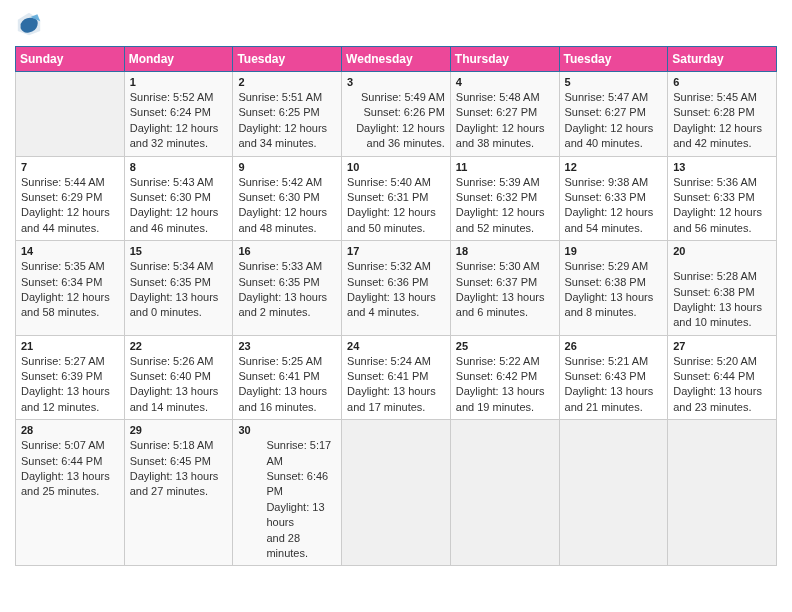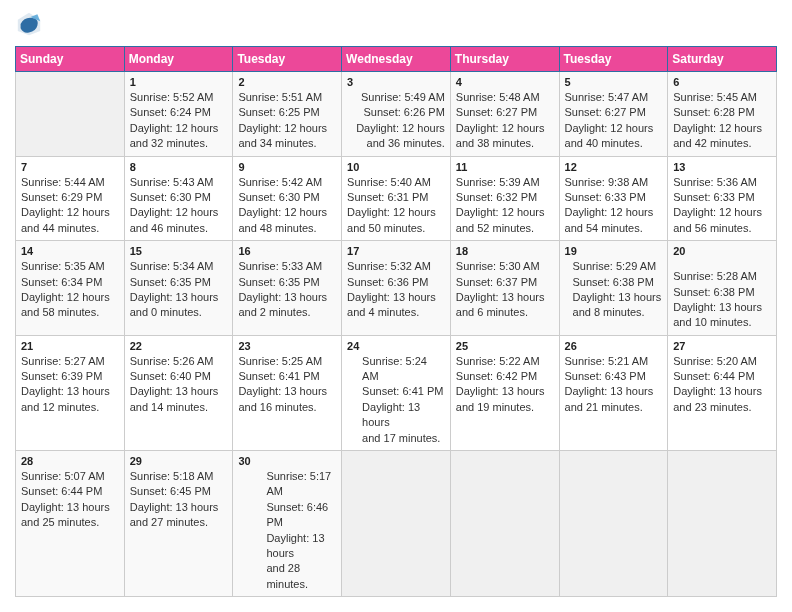--- a/index.html
+++ b/index.html
@@ -254,21 +254,21 @@
           </td>
           <td>
             <span class="day-num">18</span>
             <div class="day-info" style="white-space: pre-line;">Sunrise: 5:30 AM
 Sunset: 6:37 PM
 Daylight: 13 hours
 and 6 minutes.</div>
           </td>
           <td>
             <span class="day-num">19</span>
-            <div class="day-info" style="white-space: pre-line; margin-left: 8px;">Sunrise: 5:29 AM
+            <div class="day-info" style="white-space: pre-line;">Sunrise: 5:29 AM
 Sunset: 6:38 PM
 Daylight: 13 hours
 and 8 minutes.</div>
           </td>
           <td>
             <span class="day-num">20</span>
             <div class="day-info" style="white-space: pre-line; margin-top: 12px;">Sunrise: 5:28 AM
 Sunset: 6:38 PM
 Daylight: 13 hours
 and 10 minutes.</div>
@@ -291,21 +291,21 @@
           </td>
           <td>
             <span class="day-num">23</span>
             <div class="day-info" style="white-space: pre-line;">Sunrise: 5:25 AM
 Sunset: 6:41 PM
 Daylight: 13 hours
 and 16 minutes.</div>
           </td>
           <td>
             <span class="day-num">24</span>
-            <div class="day-info" style="white-space: pre-line; margin-left: 15px;">Sunrise: 5:24 AM
+            <div class="day-info" style="white-space: pre-line;">Sunrise: 5:24 AM
 Sunset: 6:41 PM
 Daylight: 13 hours
 and 17 minutes.</div>
           </td>
           <td>
             <span class="day-num">25</span>
             <div class="day-info" style="white-space: pre-line;">Sunrise: 5:22 AM
 Sunset: 6:42 PM
 Daylight: 13 hours
 and 19 minutes.</div>

